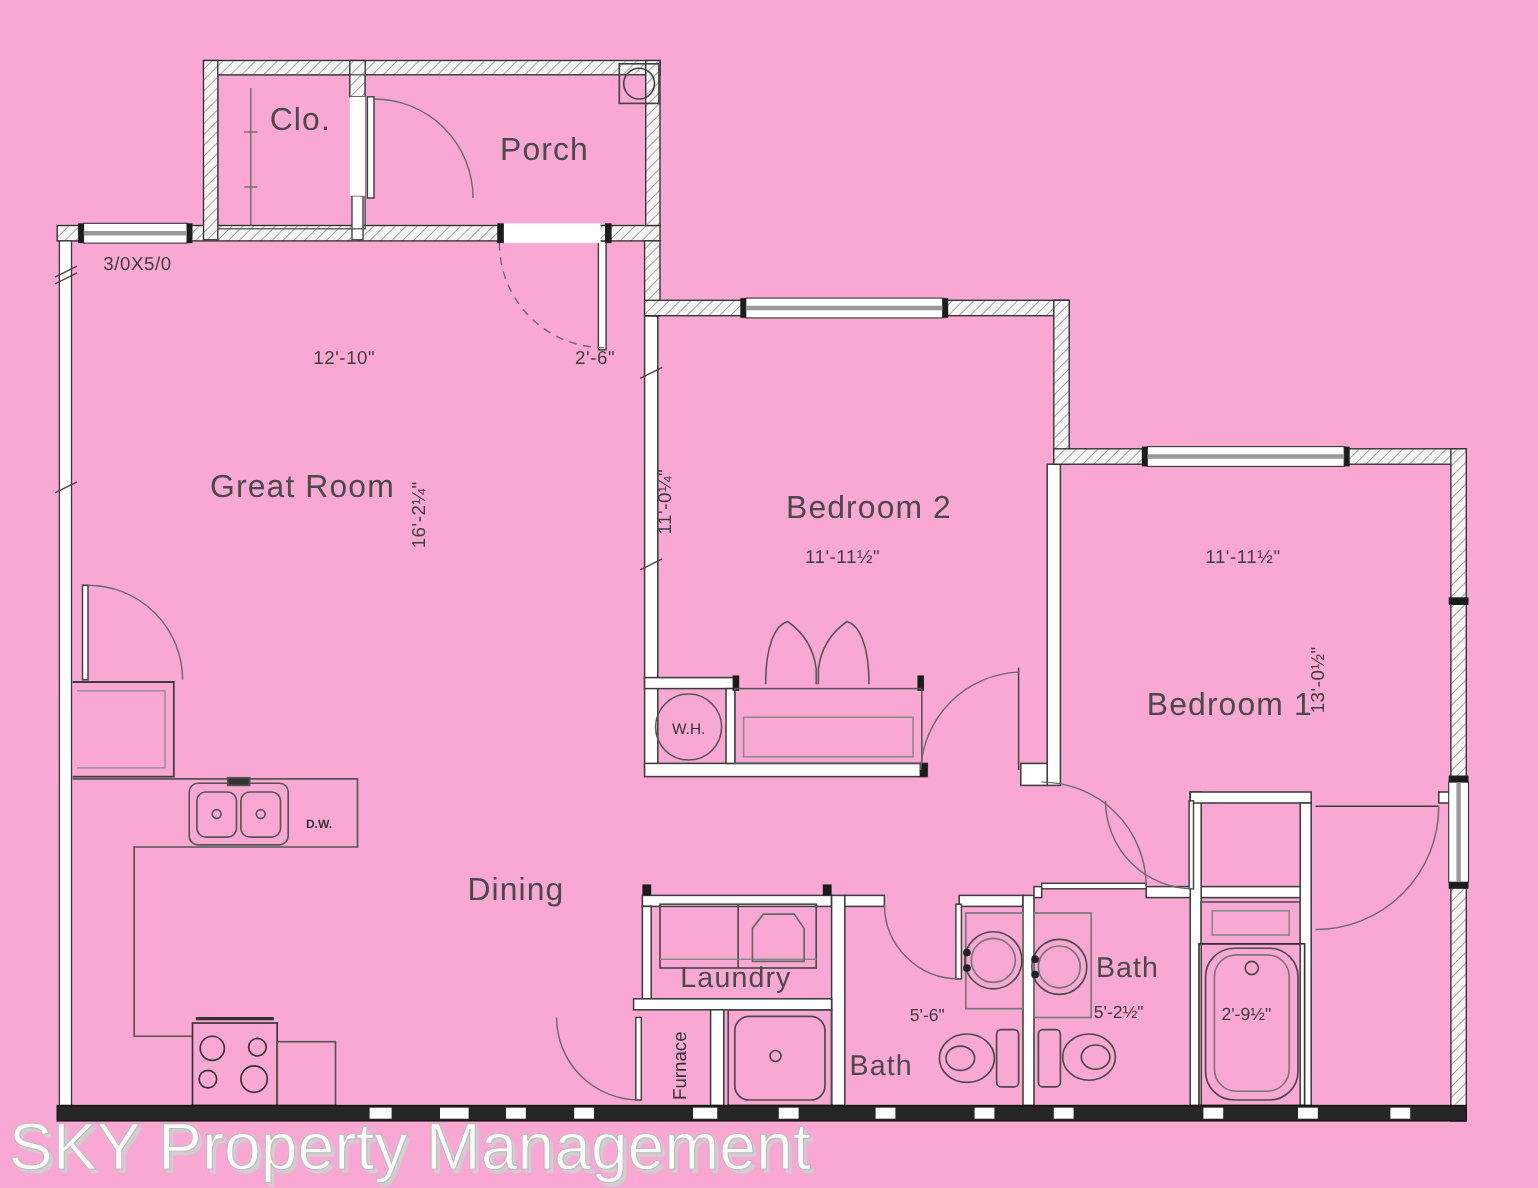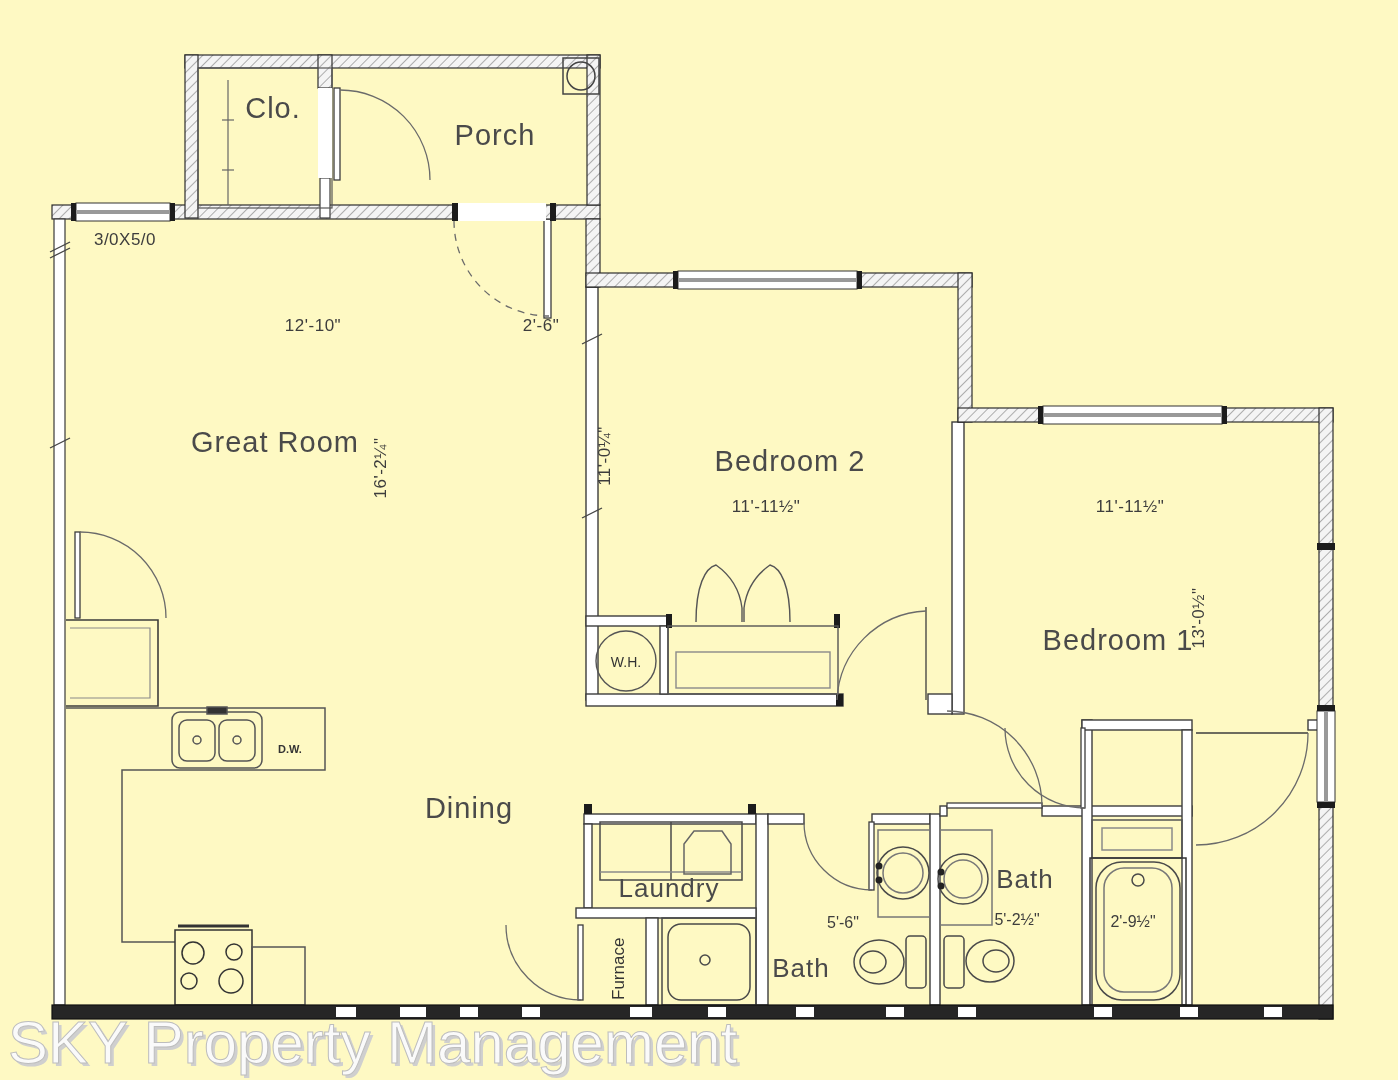--- a/index.html
+++ b/index.html
@@ -1,16 +1,16 @@
 <!DOCTYPE html>
 <html><head>
 <meta charset="utf-8">
 <style>
   html,body{margin:0;padding:0;background:#fff;}
-  .stage{width:1398px;height:1080px;background:#fef9c3;position:relative;overflow:hidden;
+  .stage{width:1398px;height:1080px;background:#f9a8d4;position:relative;overflow:hidden;
          font-family:"Liberation Sans", sans-serif;}
   svg text{fill:#4a4a4a;}
   .roomlbl{font-size:29px;letter-spacing:1px;}
   .roomlbl-sm{font-size:26px;letter-spacing:1px;}
   .dim{font-size:17px;fill:#3d3d3d;letter-spacing:0.5px;}
   .dim-sm{font-size:16px;fill:#3d3d3d;}
   .tiny{font-size:11px;fill:#333;font-weight:bold;}
   .wh{font-size:14px;fill:#333;}
   .furn{font-size:17px;fill:#333;}
   .wm-shadow{font-size:60px;fill:#cfcfcf;}

